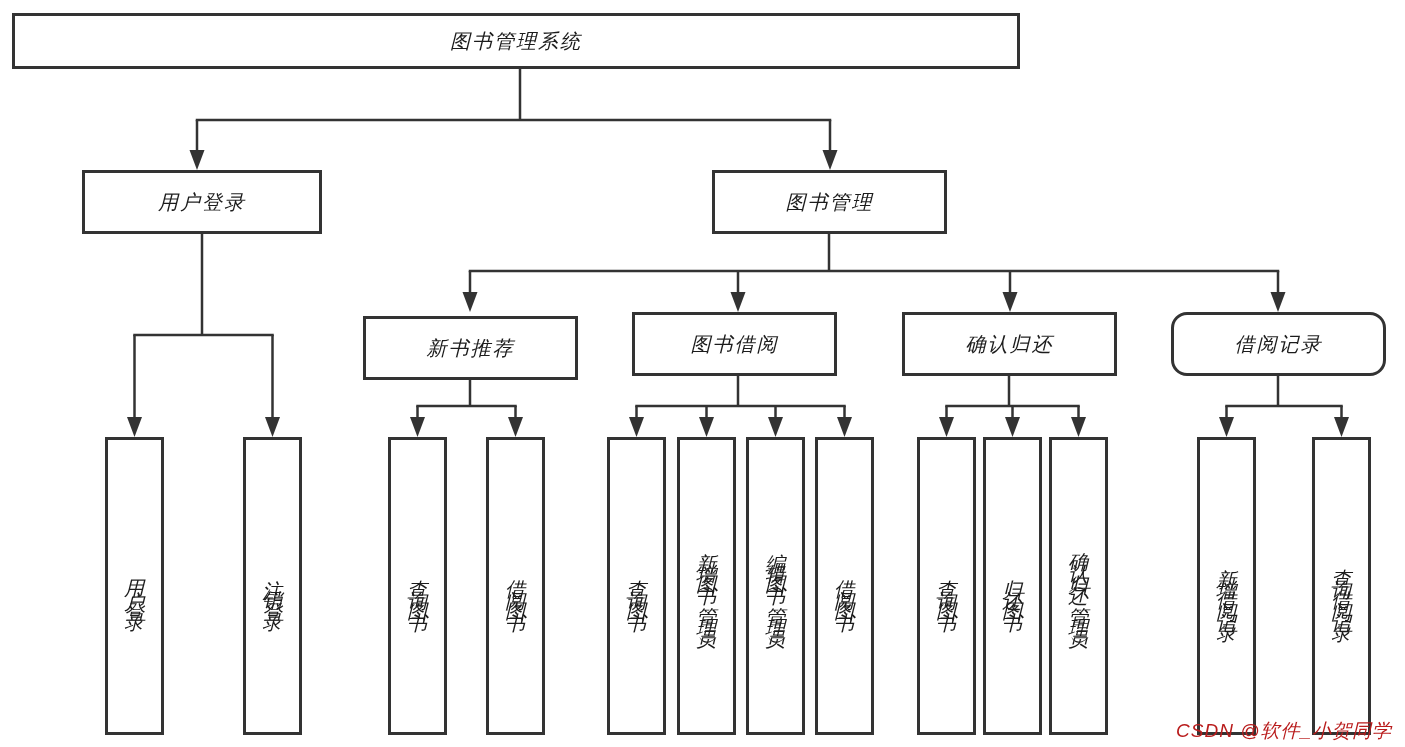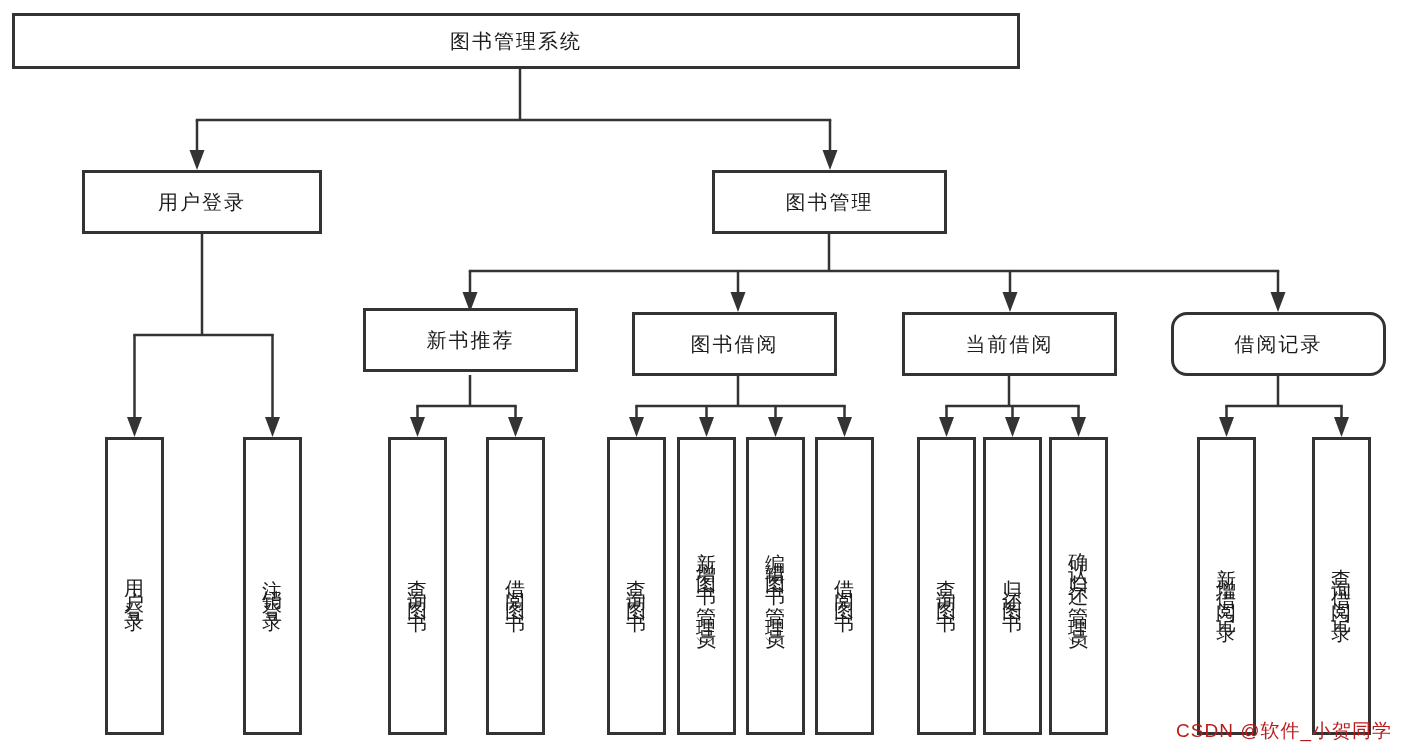--- a/index.html
+++ b/index.html
@@ -3,21 +3,21 @@
 <meta charset="utf-8">
 <style>
   html, body { margin: 0; padding: 0; }
   body {
     width: 1405px; height: 747px;
     background: #ffffff;
     position: relative;
     overflow: hidden;
     font-family: "Liberation Sans", "DejaVu Sans", sans-serif;
   }
-  .stage { position: absolute; inset: 0; }
+  .stage { position: absolute; inset: 0; font-style: italic; }
   svg.wires { position: absolute; left: 0; top: 0; z-index: 1; }
   svg.wires line { stroke: #333333; stroke-width: 2.5; }
   svg.wires polygon { fill: #333333; stroke: none; }
   .box {
     position: absolute;
     background: #ffffff;
     border: 3px solid #333333;
     box-sizing: border-box;
     display: flex;
     align-items: center;
@@ -167,28 +167,28 @@
     <span>图书管理系统</span>
   </div>
 
   <div class="box h" style="left:82px; top:170px; width:240px; height:64px;">
     <span>用户登录</span>
   </div>
   <div class="box h" style="left:712px; top:170px; width:235px; height:64px;align-items:center;">
     <span>图书管理</span>
   </div>
 
-  <div class="box h" style="left:363px; top:308px; width:215px; height:64px;text-align:right;">
+  <div class="box h" style="left:363px; top:316px; width:215px; height:64px;text-align:right;">
     <span>新书推荐</span>
   </div>
   <div class="box h" style="left:632px; top:312px; width:205px; height:64px;">
     <span>图书借阅</span>
   </div>
   <div class="box h" style="left:902px; top:312px; width:215px; height:64px;">
-    <span>当前借阅</span>
+    <span>确认归还</span>
   </div>
   <div class="box h" style="left:1171px; top:312px; width:215px; height:64px;border-radius:16px;">
     <span>借阅记录</span>
   </div>
 
   <div class="box v" style="left:105px; top:437px; width:59px; height:298px;">
     <span>用户登录</span>
   </div>
   <div class="box v" style="left:243px; top:437px; width:59px; height:298px;">
     <span>注销登录</span>

